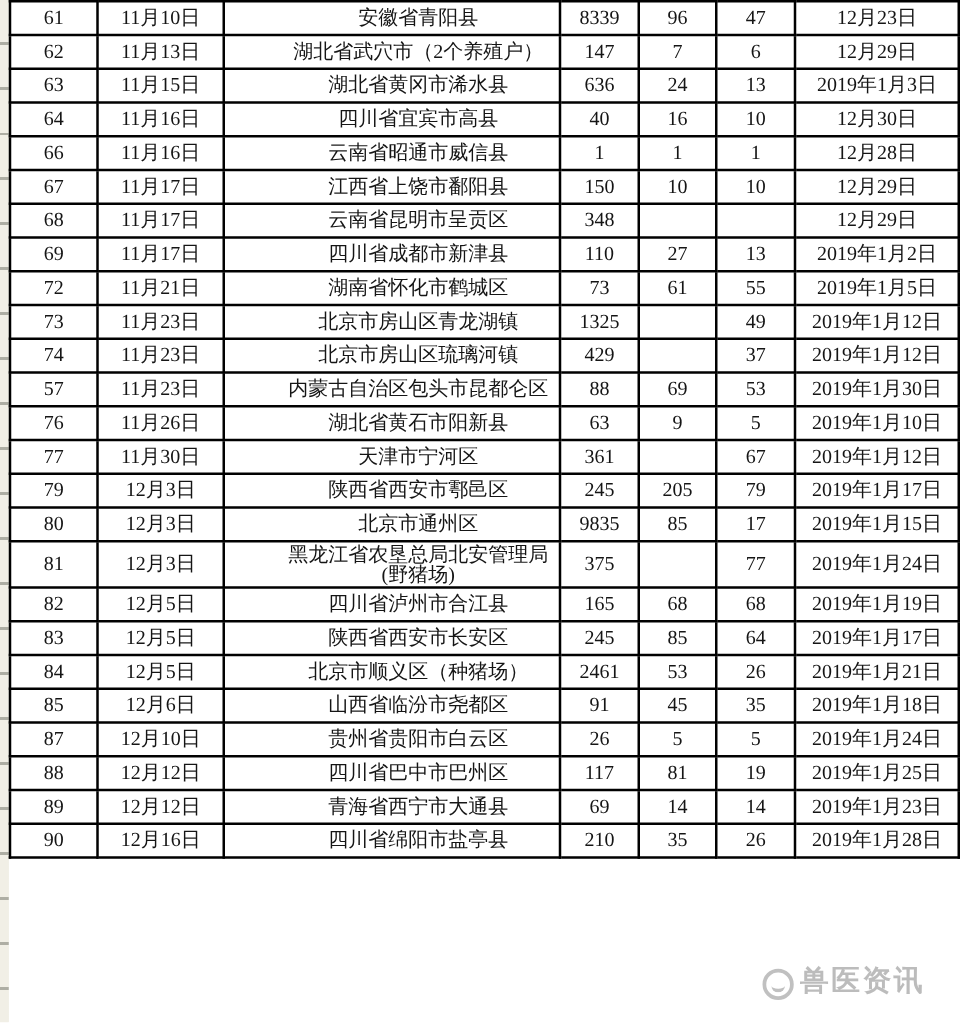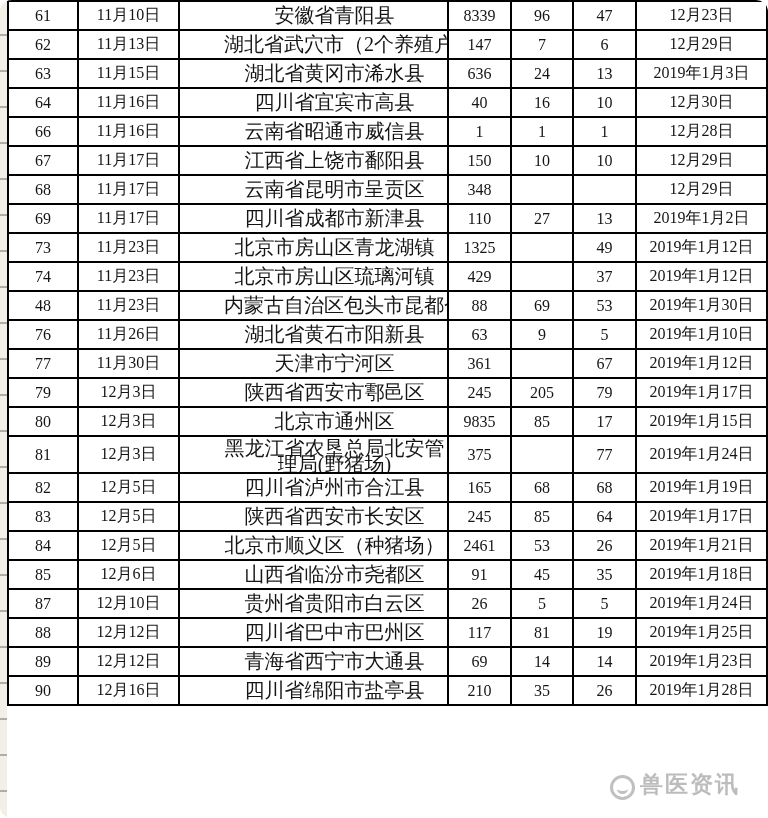--- a/index.html
+++ b/index.html
@@ -1,38 +1,37 @@
 <!DOCTYPE html>
 <html><head>
 <meta charset="utf-8">
 <style>
   html,body{margin:0;padding:0;background:#fff;}
   .stage{
     position:relative;width:768px;height:818px;overflow:hidden;background:#fff;
     font-family:"Liberation Serif","DejaVu Serif",serif;
-    border-radius:12px;
   }
   .gutter{
     position:absolute;left:0;top:0;width:7px;height:818px;
     background-color:#f1efe6;
     background-image:repeating-linear-gradient(to bottom,#f1efe6 0 34px,#aeaea4 34px 36px);
   }
   table.grid{
     position:absolute;left:7px;top:0;width:759px;
     border-collapse:collapse;table-layout:fixed;
   }
   table.grid td{
     border:2px solid #000;
     height:25px;
     padding:0 2px;
     text-align:center;vertical-align:middle;
     font-size:16px;color:#151515;
     overflow:hidden;white-space:nowrap;
   }
-  table.grid td.loc{font-size:20px;padding-left:44px;}
+  table.grid td.loc{font-size:16px;padding-left:44px;}
   table.grid td.wrap{
     white-space:normal;vertical-align:top;
     line-height:16px;padding-top:3px;
   }
   .watermark{
     position:absolute;left:610px;top:769px;
     display:flex;align-items:flex-end;
     opacity:0.55;color:#878787;
     pointer-events:none;
   }
@@ -133,39 +132,48 @@
         <tr>
           <td>69</td>
           <td>11月17日</td>
           <td class="loc">四川省成都市新津县</td>
           <td>110</td>
           <td>27</td>
           <td>13</td>
           <td>2019年1月2日</td>
         </tr>
         <tr>
+          <td>72</td>
+          <td>11月21日</td>
+          <td class="loc">湖南省怀化市鹤城区</td>
+          <td>73</td>
+          <td>61</td>
+          <td>55</td>
+          <td>2019年1月5日</td>
+        </tr>
+        <tr>
           <td>73</td>
           <td>11月23日</td>
           <td class="loc">北京市房山区青龙湖镇</td>
           <td>1325</td>
           <td></td>
           <td>49</td>
           <td>2019年1月12日</td>
         </tr>
         <tr>
           <td>74</td>
           <td>11月23日</td>
           <td class="loc">北京市房山区琉璃河镇</td>
           <td>429</td>
           <td></td>
           <td>37</td>
           <td>2019年1月12日</td>
         </tr>
         <tr>
-          <td>48</td>
+          <td>57</td>
           <td>11月23日</td>
           <td class="loc">内蒙古自治区包头市昆都仑区</td>
           <td>88</td>
           <td>69</td>
           <td>53</td>
           <td>2019年1月30日</td>
         </tr>
         <tr>
           <td>76</td>
           <td>11月26日</td>

